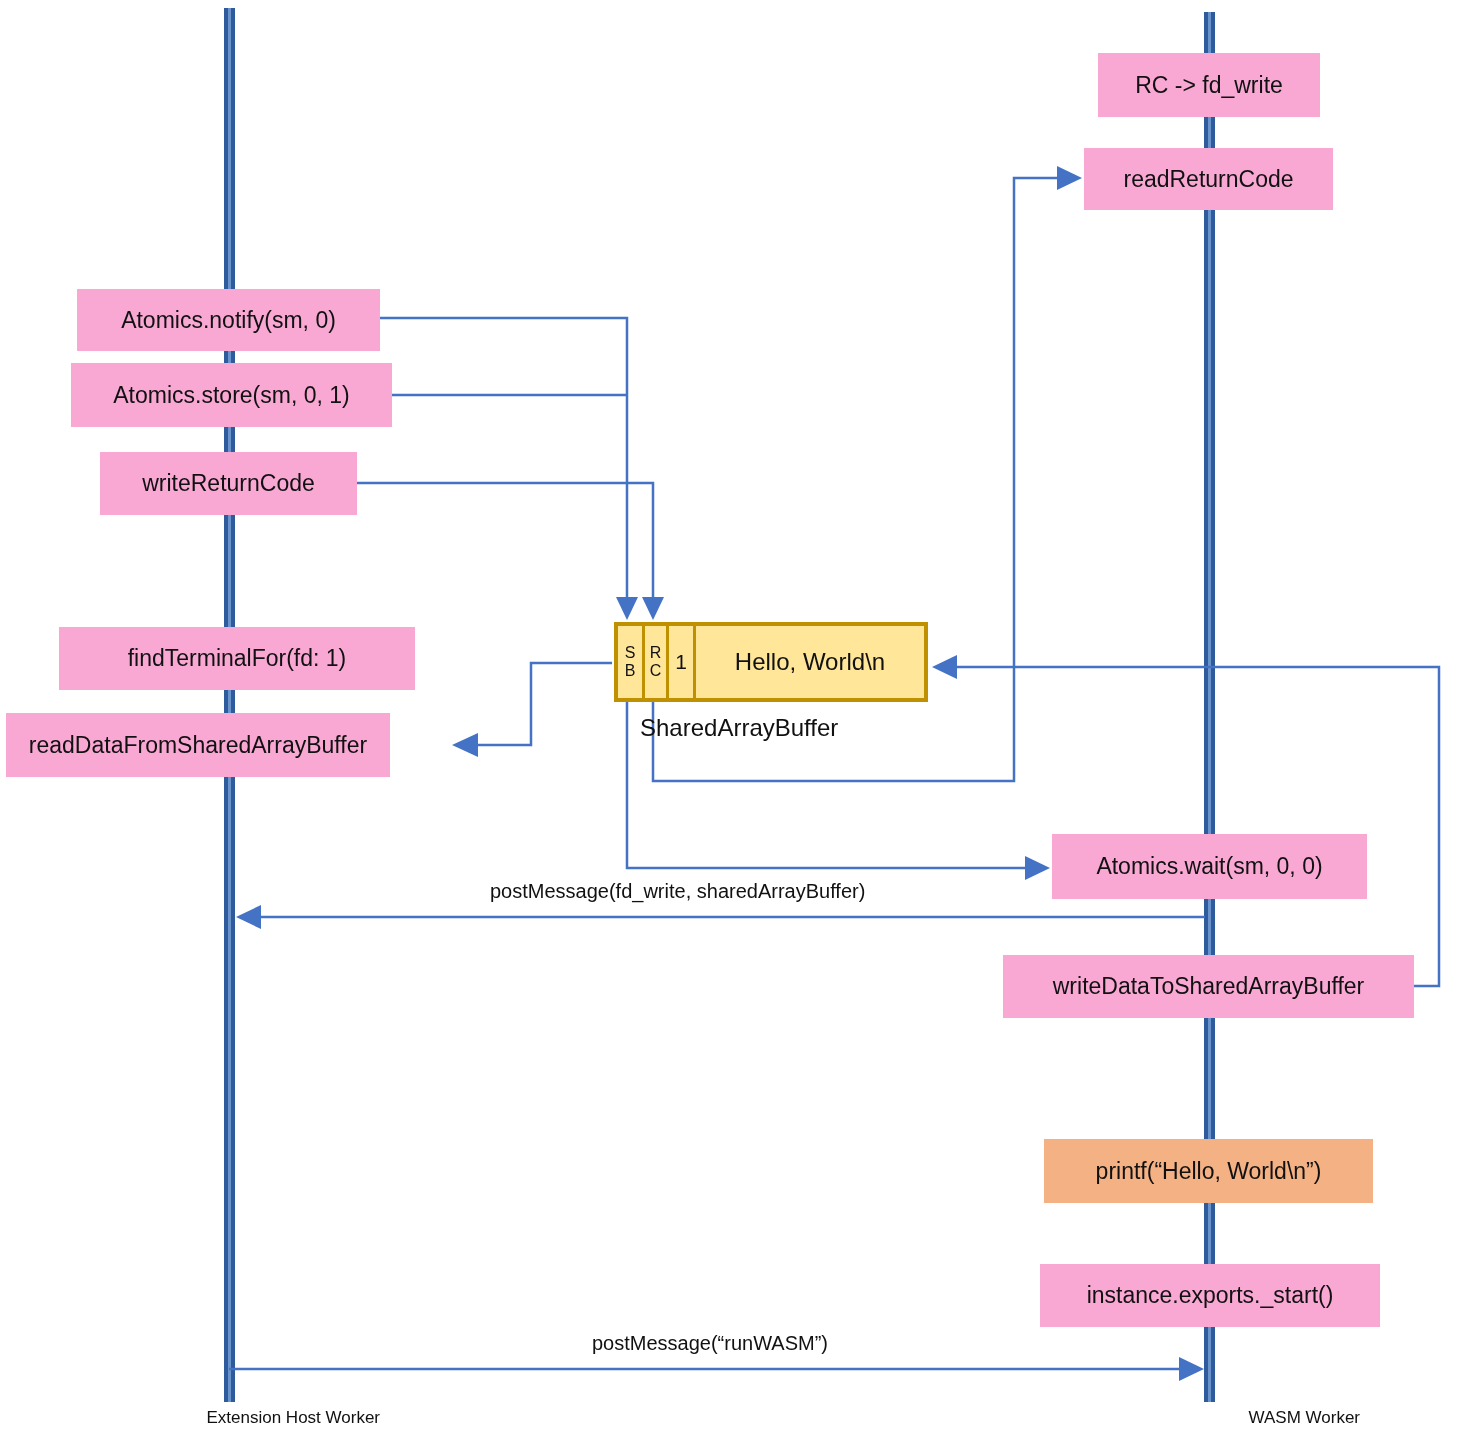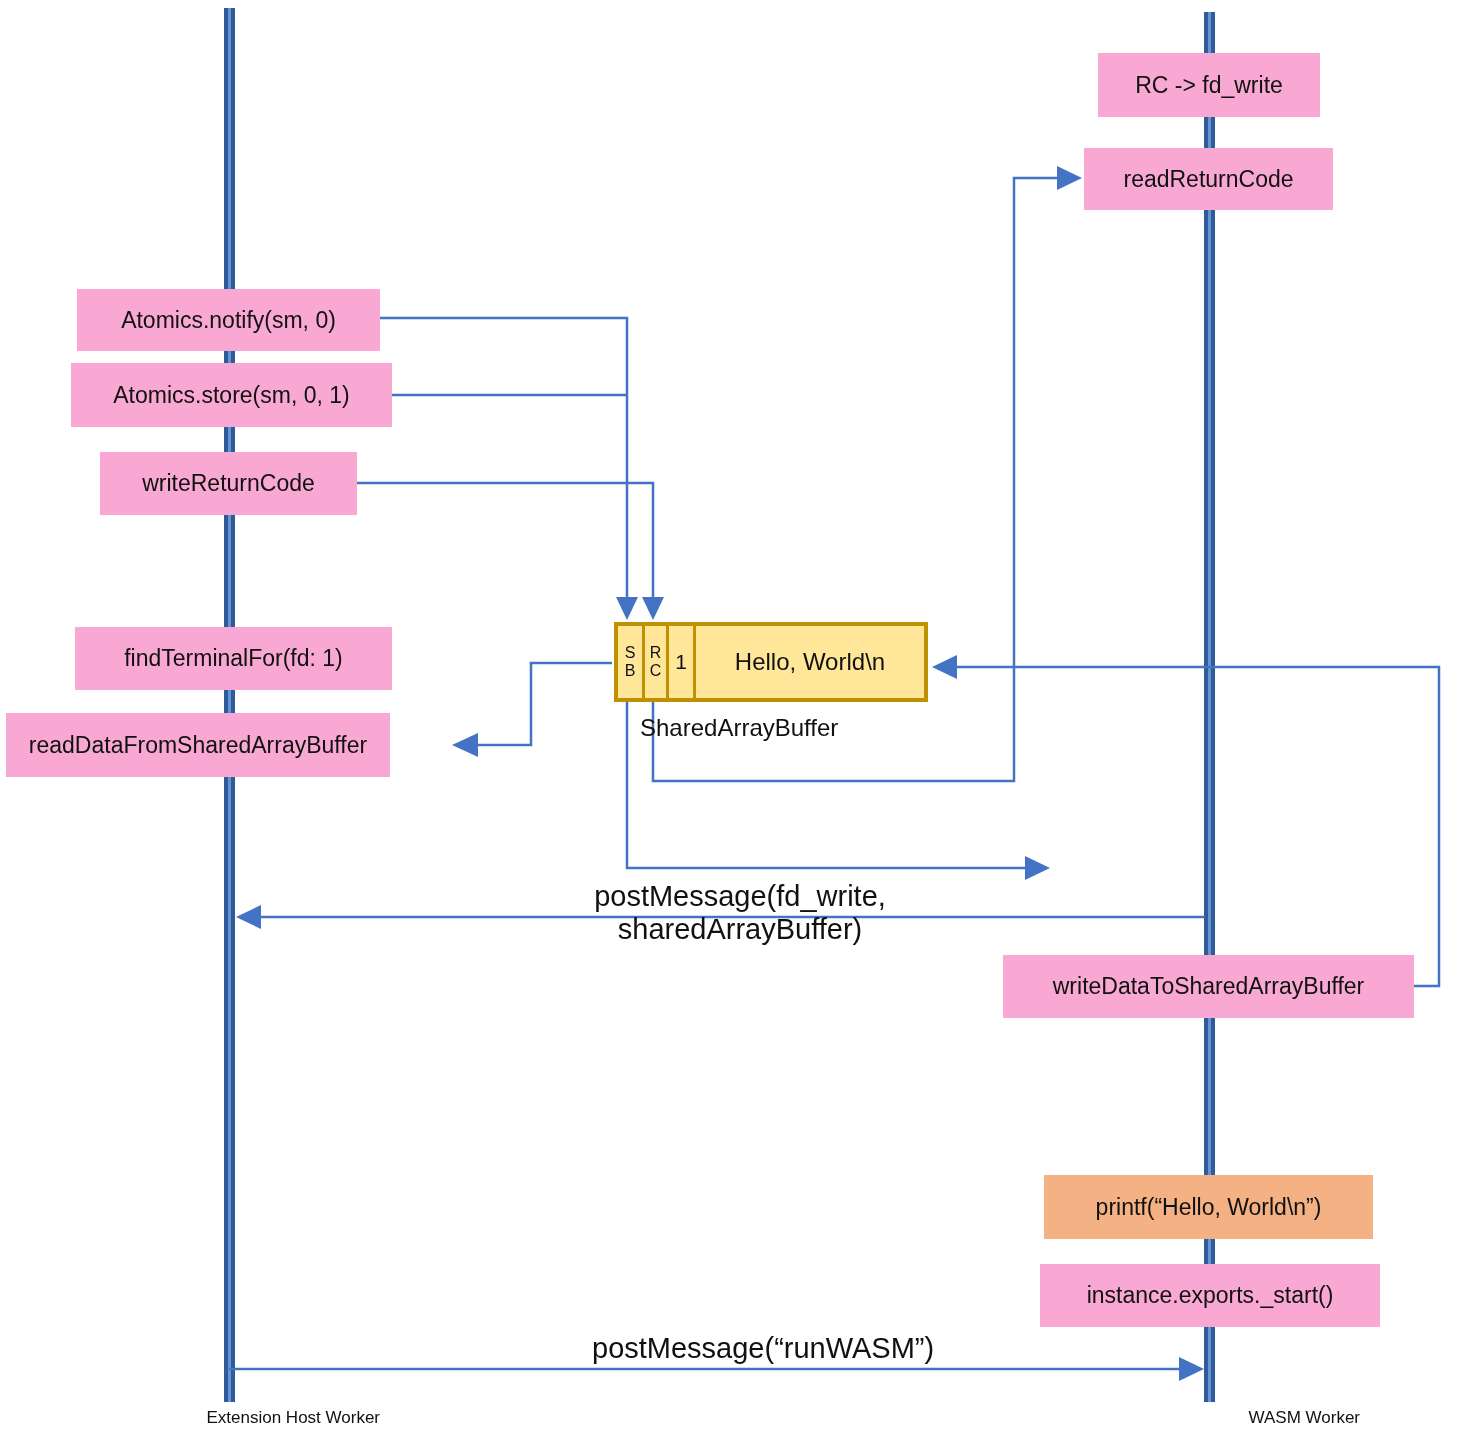--- a/index.html
+++ b/index.html
@@ -22,25 +22,24 @@
   #connectors{position:absolute;left:0;top:0;z-index:2;}
   .box{
     position:absolute;
     display:flex;align-items:center;justify-content:center;
     font-size:23px;
     text-align:center;
     z-index:3;
     line-height:1.15;
   }
   .green{background:#f9a8d4;}
-  .orange{background:#F4B183;margin-top:36px;}
+  .orange{background:#F4B183;}
   .msg-label{
     position:absolute;
-    font-size:29px;
-    text-align:center;
+    font-size:20px;
     z-index:3;
   }
   .ll-label{
     position:absolute;
     font-size:17px;
     text-align:right;
     z-index:3;
   }
   #sab-box{
     position:absolute;
@@ -93,25 +92,26 @@
       <polygon points="1082,178 1057,166 1057,190"></polygon>
       <polygon points="932,667 957,655 957,679"></polygon>
       <polygon points="236,917 261,905 261,929"></polygon>
       <polygon points="1204,1369 1179,1357 1179,1381"></polygon>
     </g>
   </svg>
 
   <div class="box green" style="left:77px;top:289px;width:303px;height:62px">Atomics.notify(sm, 0)</div>
   <div class="box green" style="left:71px;top:363px;width:321px;height:64px">Atomics.store(sm, 0, 1)</div>
   <div class="box green" style="left:100px;top:452px;width:257px;height:63px">writeReturnCode</div>
-  <div class="box green" style="left:75px;top:627px;width:317px;height:63px">findTerminalFor(fd: 1)</div>
+  <div class="box green" style="left:59px;top:627px;width:356px;height:63px">findTerminalFor(fd: 1)</div>
   <div class="box green" style="left:6px;top:713px;width:384px;height:64px">readDataFromSharedArrayBuffer</div>
 
   <div class="box green" style="left:1098px;top:53px;width:222px;height:64px">RC -&gt; fd_write</div>
   <div class="box green" style="left:1084px;top:148px;width:249px;height:62px">readReturnCode</div>
+  <div class="box green" style="left:1052px;top:834px;width:315px;height:65px">Atomics.wait(sm, 0, 0)</div>
   <div class="box green" style="left:1003px;top:955px;width:411px;height:63px">writeDataToSharedArrayBuffer</div>
   <div class="box orange" style="left:1044px;top:1139px;width:329px;height:64px">printf(“Hello, World\n”)</div>
   <div class="box green" style="left:1040px;top:1264px;width:340px;height:63px">instance.exports._start()</div>
 
   <div id="sab-box">
     <div class="sab-cell" id="sab-cell-sb">
       <span>S</span>
       <span>B</span>
     </div>
     <div class="sab-cell" id="sab-cell-rc">

